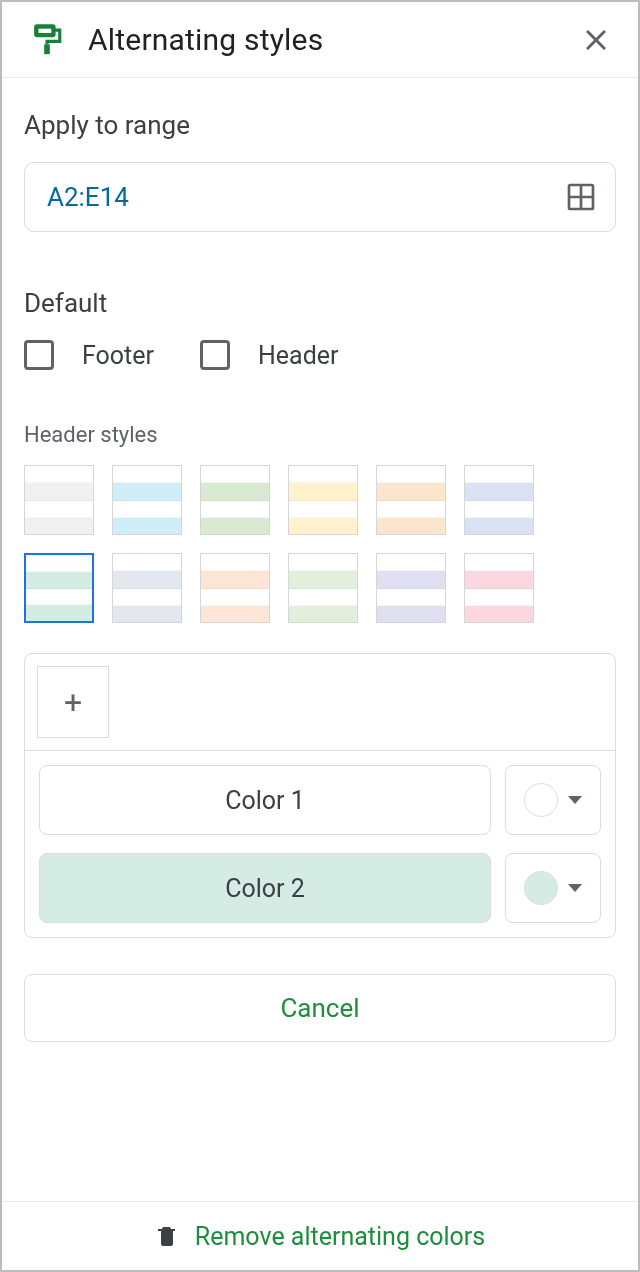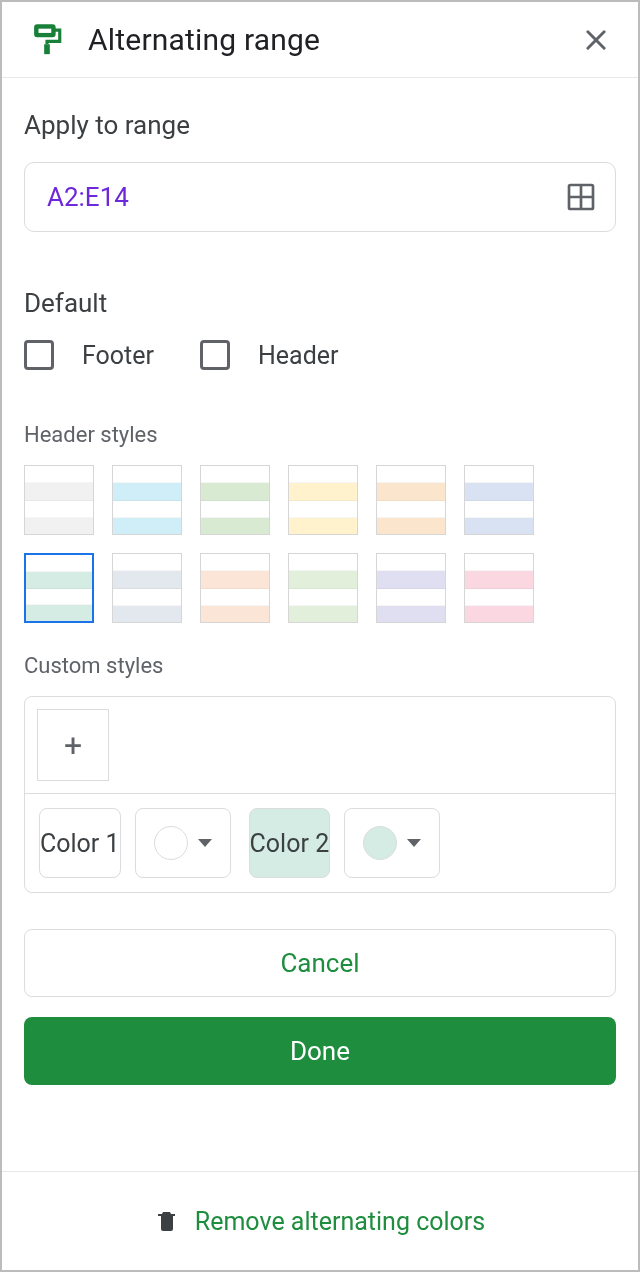--- a/index.html
+++ b/index.html
@@ -55,21 +55,21 @@
     border-radius: 10px;
     height: 70px;
     padding: 0 18px 0 22px;
     margin-bottom: 56px;
   }
   .range-input input {
     flex: 1;
     border: none;
     outline: none;
     font-size: 26px;
-    color: #6d28d9;
+    color: #0369a1;
     font-family: inherit;
     background: transparent;
   }
   .grid-icon {
     width: 32px; height: 32px;
     color: #5f6368;
     cursor: pointer;
   }
   
   .checkbox-row {
@@ -137,20 +137,21 @@
     display: flex;
     align-items: center;
     justify-content: center;
     cursor: pointer;
     font-size: 32px;
     color: #5f6368;
   }
   .custom-bottom {
     padding: 14px;
     display: flex;
+    flex-direction: column;
     gap: 18px;
     text-align: center;
   }
   .color-row {
     display: flex;
     gap: 14px;
   }
   .color-label {
     flex: 1;
     height: 70px;
@@ -215,41 +216,41 @@
     color: #fff;
     border: none;
   }
   
   .footer {
     border-top: 1px solid #e8e8e8;
     display: flex;
     align-items: center;
     justify-content: center;
     gap: 16px;
-    height: 99px;
+    height: 69px;
     cursor: pointer;
     color: #1e8e3e;
     font-size: 25px;
   }
   .trash-icon {
     width: 24px; height: 24px;
     color: #3c4043;
   }
 </style>
 </head>
 <body>
 
 <div class="header">
   <svg class="header-icon" viewBox="0 0 24 24" fill="none" stroke="#188038" stroke-width="2.2">
     <rect x="4" y="2" width="13" height="7" rx="1" fill="#188038" stroke="#188038"></rect>
     <rect x="6" y="4" width="9" height="3" fill="#fff" stroke="none"></rect>
     <path d="M17 5 h4 v8 h-9 v2" stroke="#188038" fill="none"></path>
     <rect x="10" y="15" width="4" height="7" fill="#188038" stroke="none"></rect>
   </svg>
-  <div class="header-title">Alternating range</div>
+  <div class="header-title">Alternating styles</div>
   <svg class="close-btn" viewBox="0 0 24 24" stroke="currentColor" stroke-width="2.5" fill="none" stroke-linecap="round">
     <path d="M5 5 L19 19 M19 5 L5 19"></path>
   </svg>
 </div>
 
 <div class="content">
 
   <div class="section-label">Apply to range</div>
   <div class="range-input">
     <input type="text" value="A2:E14" style="">
@@ -340,21 +341,20 @@
         <div class="row" style="background: rgb(224, 223, 242);"></div>
       </div>
       <div class="swatch">
         <div class="row" style="background: rgb(255, 255, 255);"></div>
         <div class="row" style="background: rgb(251, 215, 225);"></div>
         <div class="row" style="background: rgb(255, 255, 255);"></div>
         <div class="row" style="background: rgb(251, 215, 225);"></div>
       </div>
     </div>
 
-  <div class="sub-label">Custom styles</div>
   <div class="custom-box">
     <div class="custom-top">
       <div class="add-btn">
         <span>+</span>
       </div>
     </div>
     <div class="custom-bottom">
       <div class="color-row">
         <div class="color-label">Color 1</div>
         <div class="color-picker">
@@ -367,21 +367,20 @@
         <div class="color-picker">
           <div class="color-circle" id="c2-circle" style="background: rgb(212, 236, 228);"></div>
           <div class="caret"></div>
         </div>
       </div>
     </div>
   </div>
 
   <div class="button-row">
     <div class="btn btn-cancel">Cancel</div>
-    <div class="btn btn-done">Done</div>
   </div>
 
 </div>
 
 <div class="footer">
   <svg class="trash-icon" viewBox="0 0 24 24" fill="currentColor">
     <path d="M6 7h12v13a2 2 0 0 1-2 2H8a2 2 0 0 1-2-2V7zm3-4h6l1 2h4v2H3V5h4l1-2z"></path>
   </svg>
   <span>Remove alternating colors</span>
 </div>

